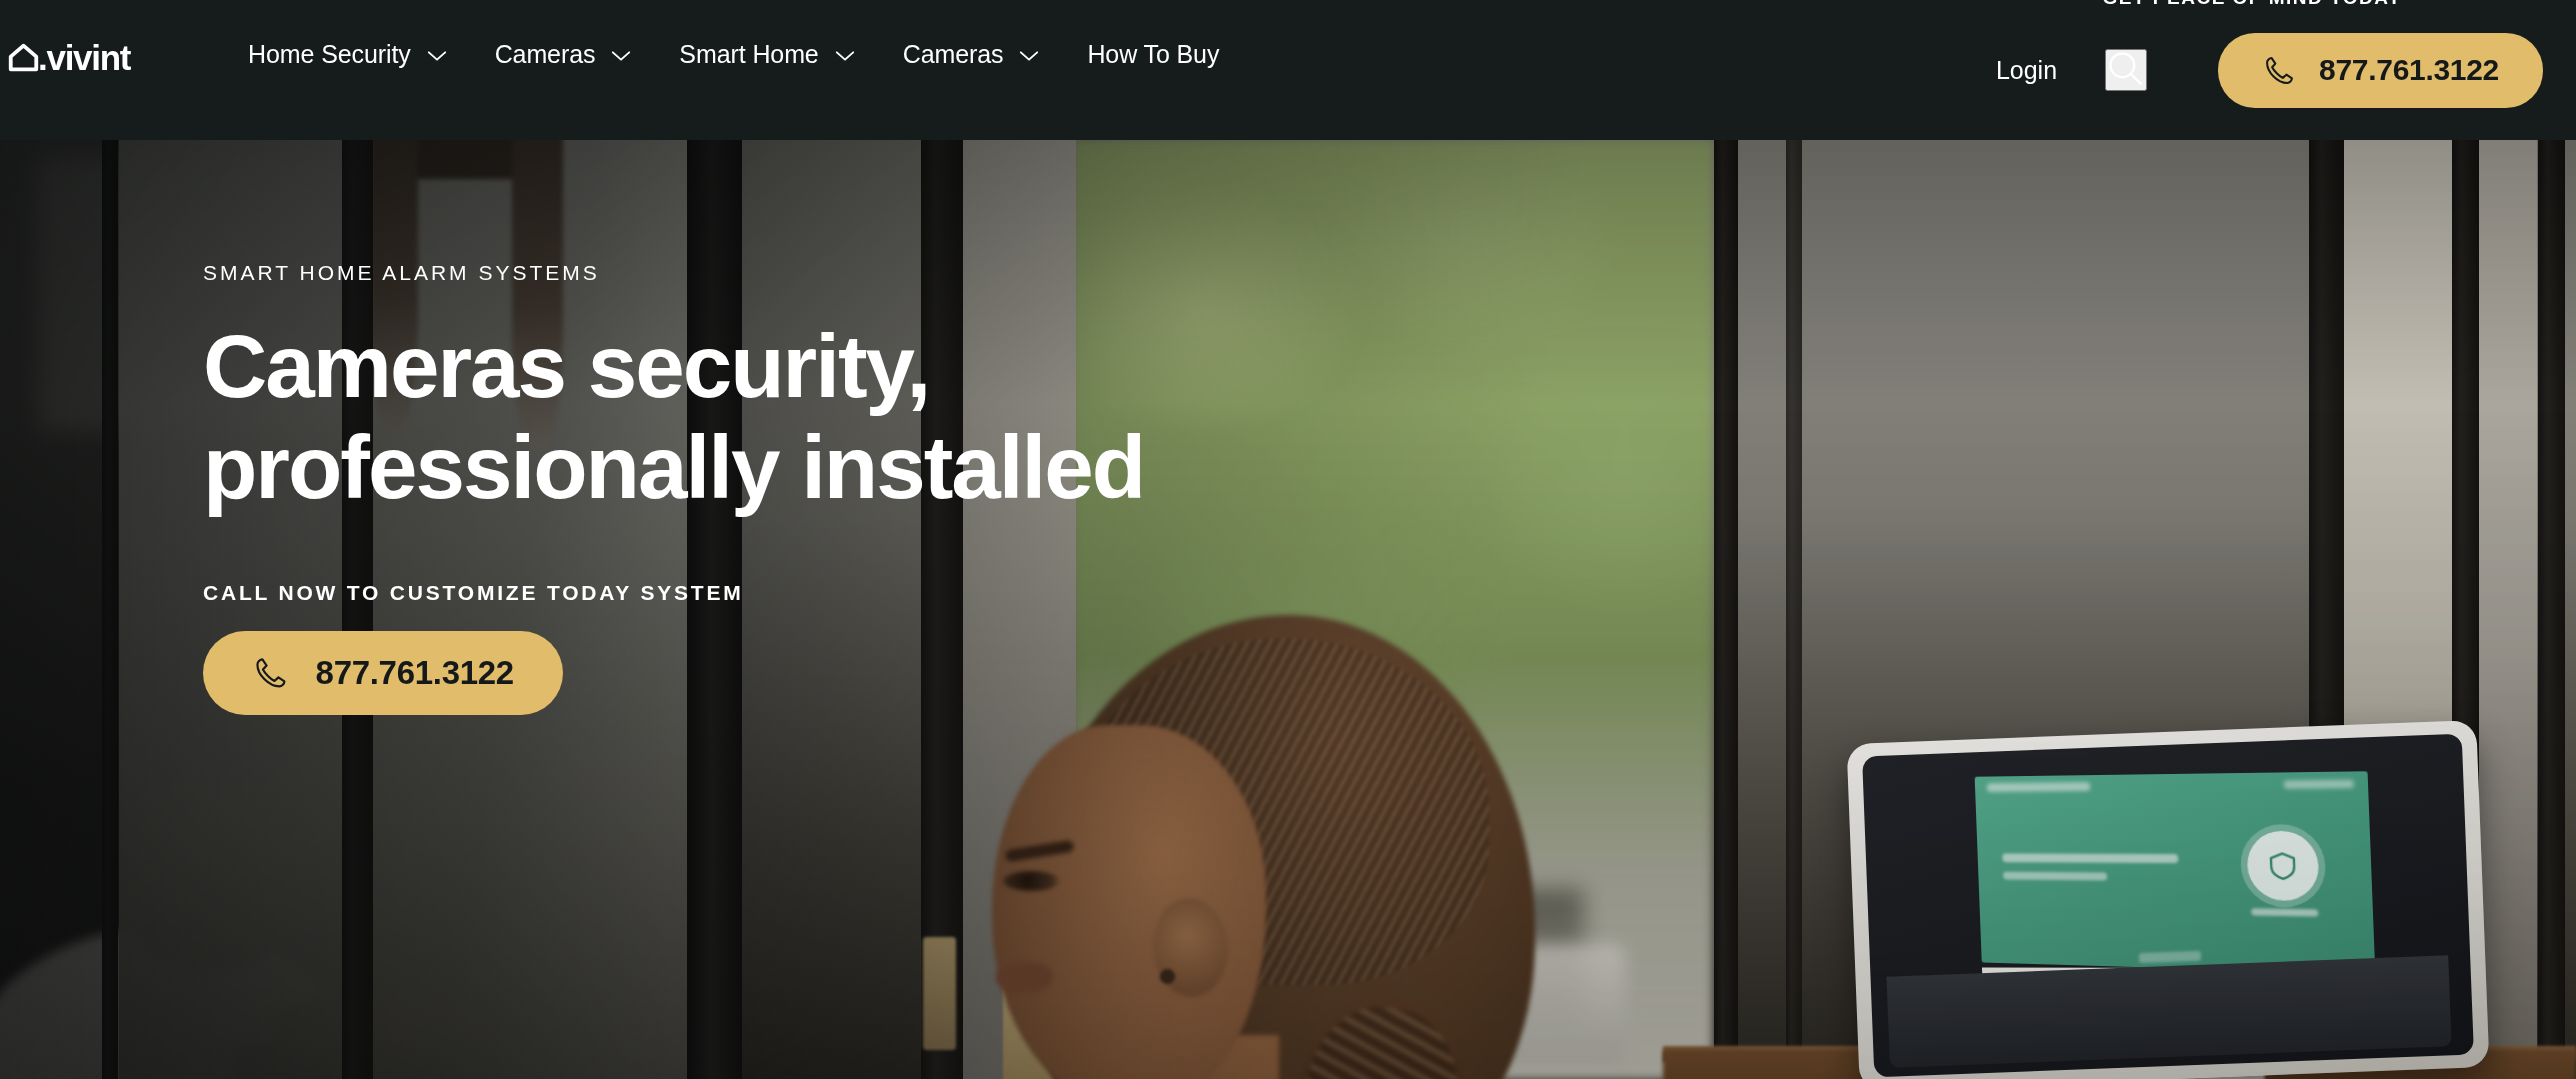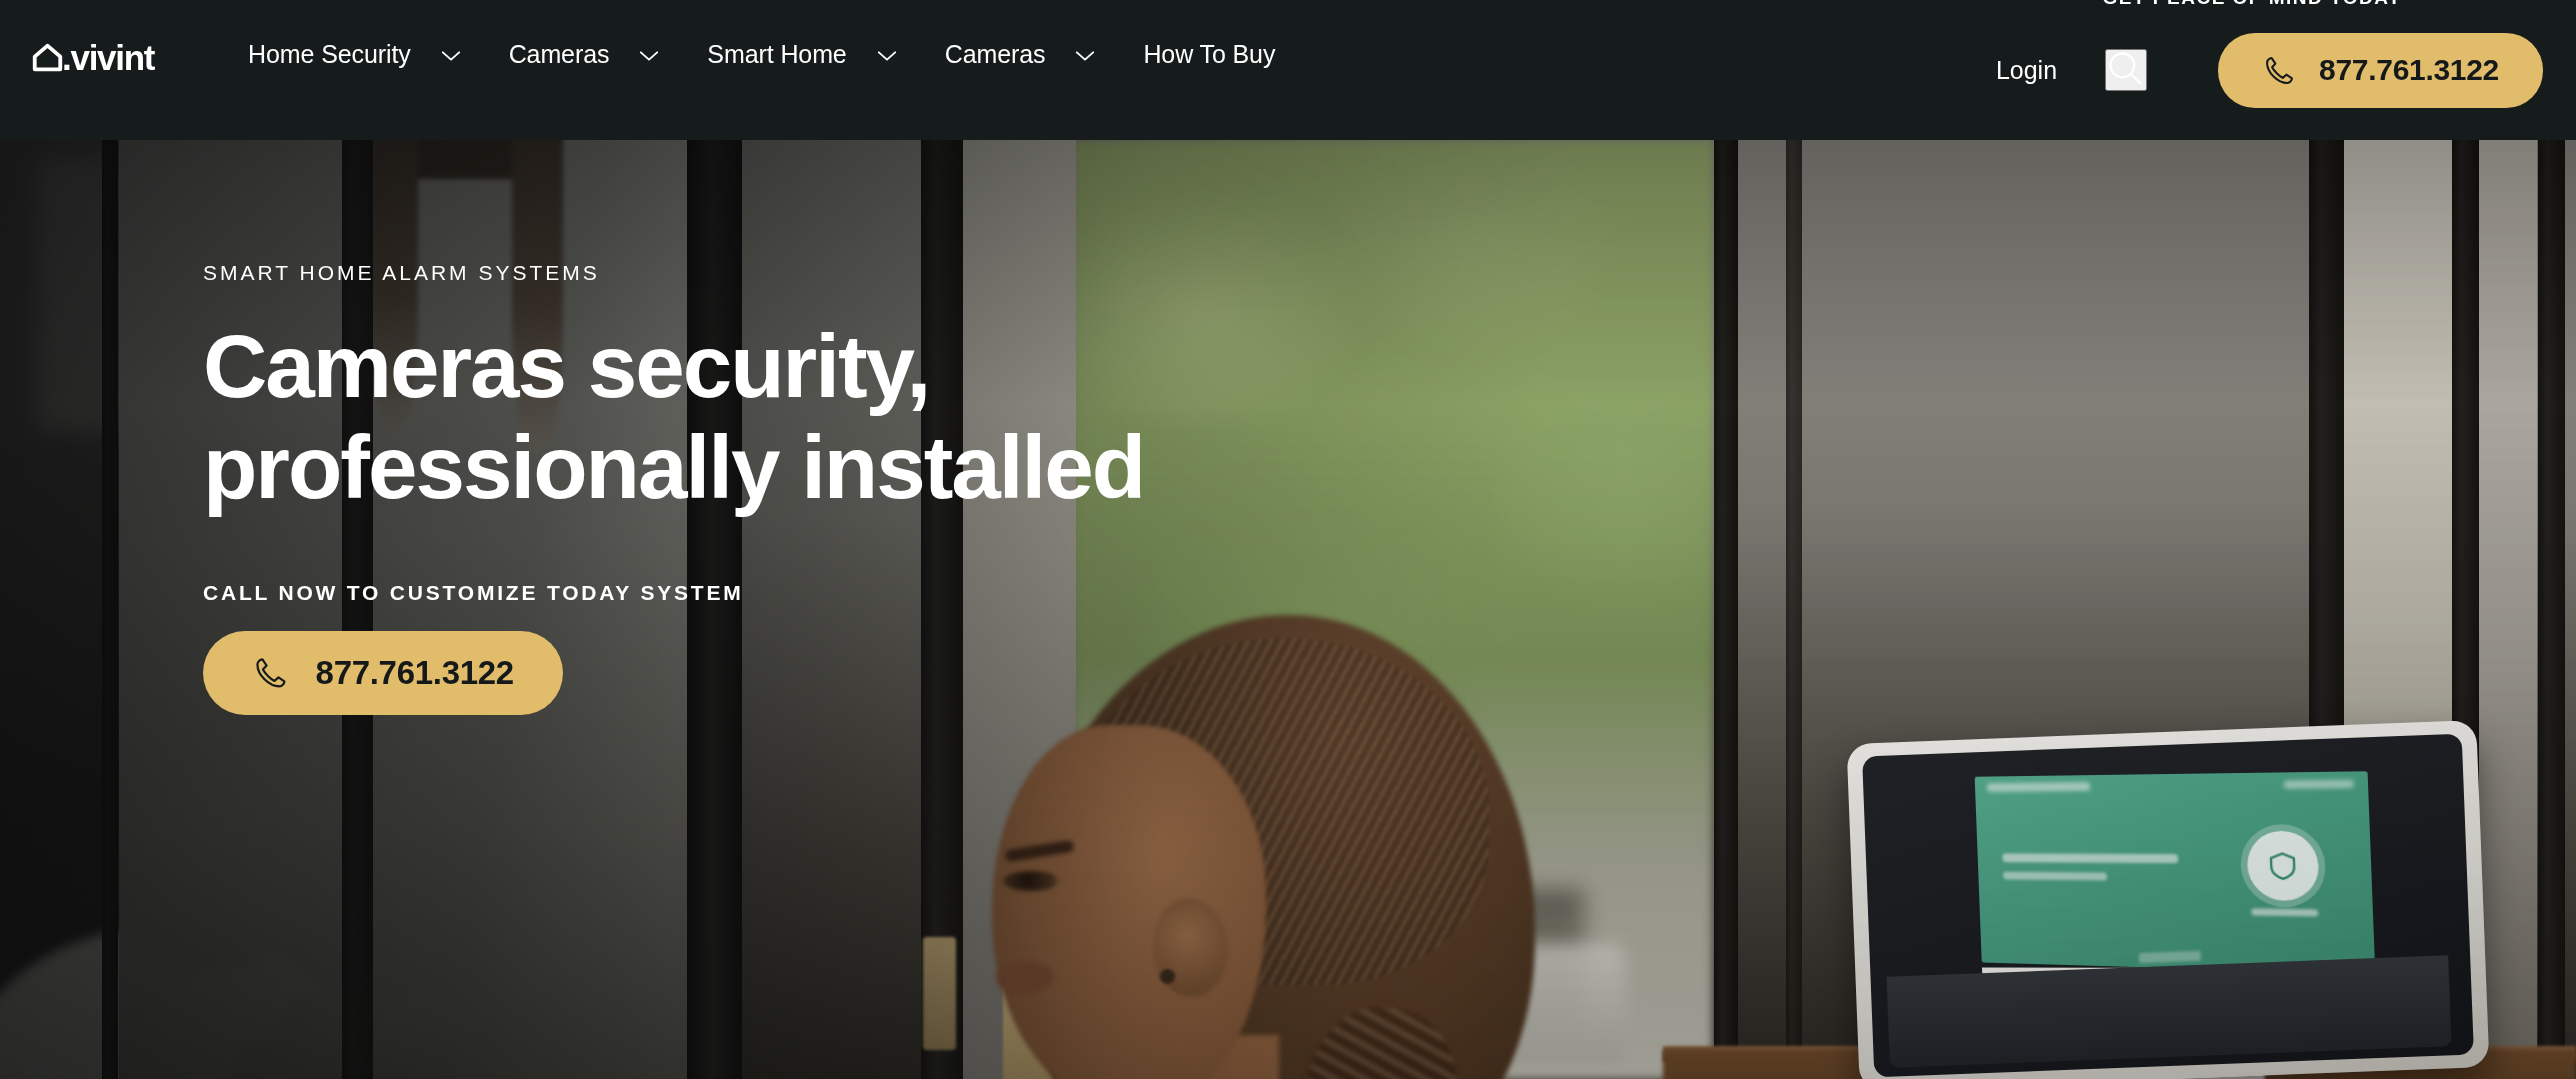--- a/index.html
+++ b/index.html
@@ -20,32 +20,32 @@
     position:absolute; top:-9px; left:0; width:2576px; height:22px;
     text-align:center; overflow:hidden;
   }
   .promo-text {
     position:absolute; right:174px; top:-3.7px;
     font-size:19px; letter-spacing:1.5px; font-weight:600;
     color:#ffffff; white-space:nowrap;
   }
 
   .logo {
-    position:absolute; left:32px; top:40px;
+    position:absolute; left:8px; top:40px;
     display:flex; align-items:center; gap:0px;
   }
   .logo-mark { width:31px; height:31px; display:block; }
   .logo-word {
     color:#ffffff; font-size:35px; font-weight:700;
     letter-spacing:-1.3px; line-height:1; margin-left:-0.9px;
   }
 
   .nav { position:absolute; left:248px; top:40px; display:flex; align-items:center; }
   .nav-item {
-    display:flex; align-items:center; gap:30px;
+    display:flex; align-items:center; gap:16px;
     margin-right:48px; cursor:pointer; white-space:nowrap;
   }
   .nav-label { color:#ffffff; font-size:25px; font-weight:400; letter-spacing:-0.1px; }
   .chev { width:20px; height:12px; display:block; }
 
   .right-cluster {
     position:absolute; right:0; top:0; height:140px;
     display:flex; align-items:center;
   }
   .login {

